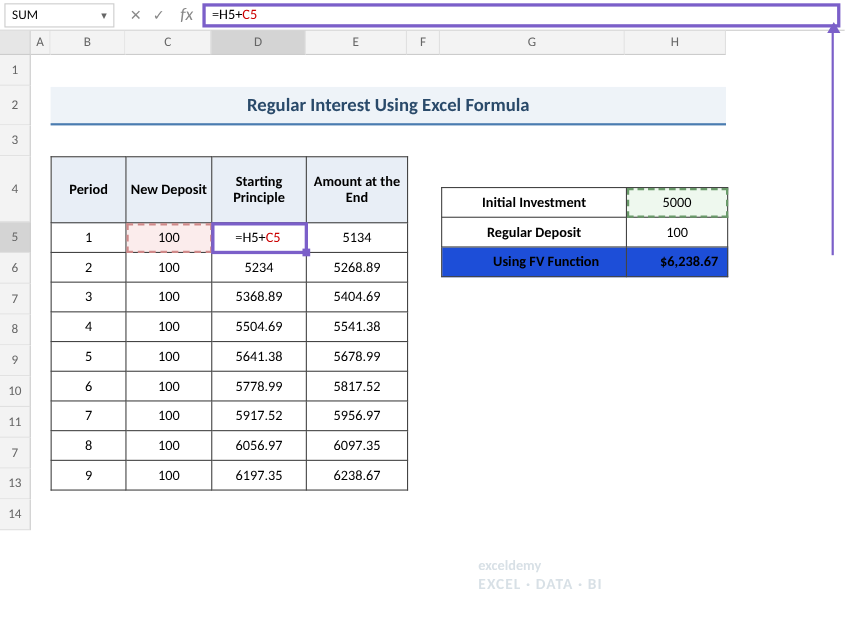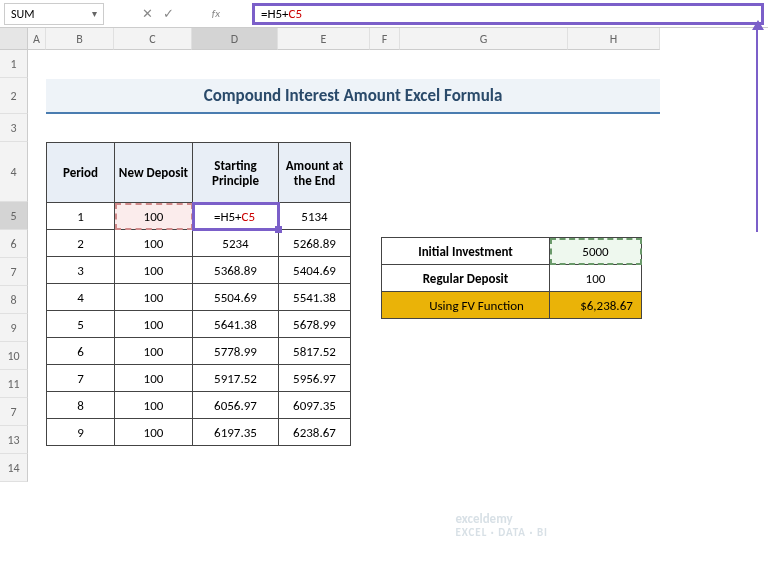--- a/index.html
+++ b/index.html
@@ -12,36 +12,35 @@
   overflow: hidden;
   position: relative;
 }
 .formula-bar {
   display: flex;
   align-items: center;
   height: 28px;
   border-bottom: 1px solid #ccc;
   background: #fff;
   padding: 2px 4px;
-  gap: 24px;
 }
 .name-box {
   width: 100px;
   height: 22px;
   border: 1px solid #ccc;
   background: #fff;
   display: flex;
   align-items: center;
   padding: 0 6px;
   font-size: 12px;
 }
 .name-box .dd { margin-left: auto; color: #666; font-size: 10px; }
 .fb-btns { display: flex; gap: 10px; padding: 0 14px; color: #888; }
 .fb-btns span { cursor: pointer; font-size: 13px; }
-.fx-label { color: #888; font-style: italic; font-size: 11px; padding-right: 8px; }
+.fx-label { color: #888; font-style: italic; font-size: 16px; padding-right: 8px; }
 .formula-input {
   flex: 1;
   height: 22px;
   border: 3px solid #7b5fc9;
   background: #fff;
   display: flex;
   align-items: center;
   padding: 0 6px;
   font-size: 13px;
   position: relative;
@@ -157,21 +156,21 @@
   height: 60px;
   padding: 1px;
 }
 .data-table td {
   height: 27px;
   padding: 2px 4px;
 }
 .data-table th.cB, .data-table td.cB { width: 68px; }
 .data-table th.cC, .data-table td.cC { width: 78px; }
 .data-table th.cD, .data-table td.cD { width: 86px; }
-.data-table th.cE, .data-table td.cE { width: 72px; }
+.data-table th.cE, .data-table td.cE { width: 92px; }
 .c5-cell {
   outline: 2px dashed #d08a8a;
   outline-offset: -2px;
   background: #fbecec;
 }
 .d5-cell {
   outline: 3px solid #7b5fc9;
   outline-offset: -2px;
   text-align: left;
   padding-left: 2px !important;
@@ -179,48 +178,48 @@
 }
 .d5-cell .c5txt { color: #c00; }
 .d5-handle {
   position: absolute;
   right: -4px; bottom: -4px;
   width: 7px; height: 7px;
   background: #7b5fc9;
 }
 .side-block {
   margin-left: 30px;
-  margin-top: 95px;
+  margin-top: 28px;
 }
 .side-table { border-collapse: collapse; }
 .side-table td {
   border: 1px solid #444;
   height: 27px;
   font-size: 13px;
   text-align: center;
   padding: 2px 6px;
 }
 .side-table .lbl { width: 168px; font-weight: bold; }
 .side-table .val { width: 92px; }
-.side-table .fv-row td { background: #eab308; font-weight: normal; padding-left: 28px; }
+.side-table .fv-row td { background: #1d4ed8; font-weight: bold; padding-left: 28px; }
 .h5-cell {
   outline: 2px dashed #6a9a6a;
   outline-offset: -2px;
   background: #eef8ee;
 }
 .watermark {
   position: absolute;
   bottom: 28px;
   right: 220px;
   color: #c8d4dc;
   font-size: 13px;
   font-weight: bold;
   opacity: 0.7;
 }
-.watermark .sm { font-size: 11px; display: block; letter-spacing: 1px; }
+.watermark .sm { font-size: 14px; display: block; letter-spacing: 1px; }
 </style>
 </head>
 <body>
 
 <div class="formula-bar">
   <div class="name-box">
     <span>SUM</span>
     <span class="dd">▾</span>
   </div>
   <div class="fb-btns">
@@ -261,21 +260,21 @@
       <div class="ch cC">C</div>
       <div class="ch cD active">D</div>
       <div class="ch cE">E</div>
       <div class="ch cF">F</div>
       <div class="ch cG">G</div>
       <div class="ch cH">H</div>
     </div>
     <div class="content">
       <div class="spacer-row"></div>
       <div class="title-row">
-        <div class="title-cell">Compound Interest Amount Excel Formula</div>
+        <div class="title-cell">Regular Interest Using Excel Formula</div>
       </div>
       <div class="spacer-row"></div>
       <div class="main-row">
         <table class="data-table">
           <tbody>
               <tr>
             <th class="cB">Period</th>
             <th class="cC">New Deposit</th>
             <th class="cD">Starting Principle</th>
             <th class="cE">Amount at the End</th>

